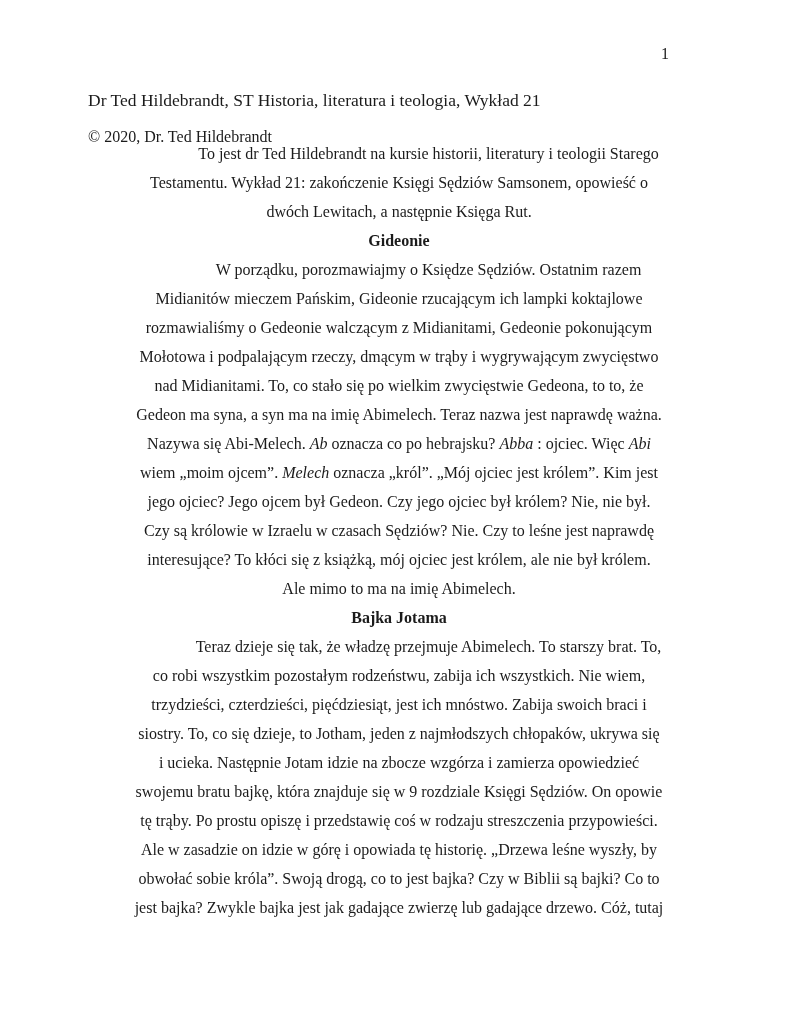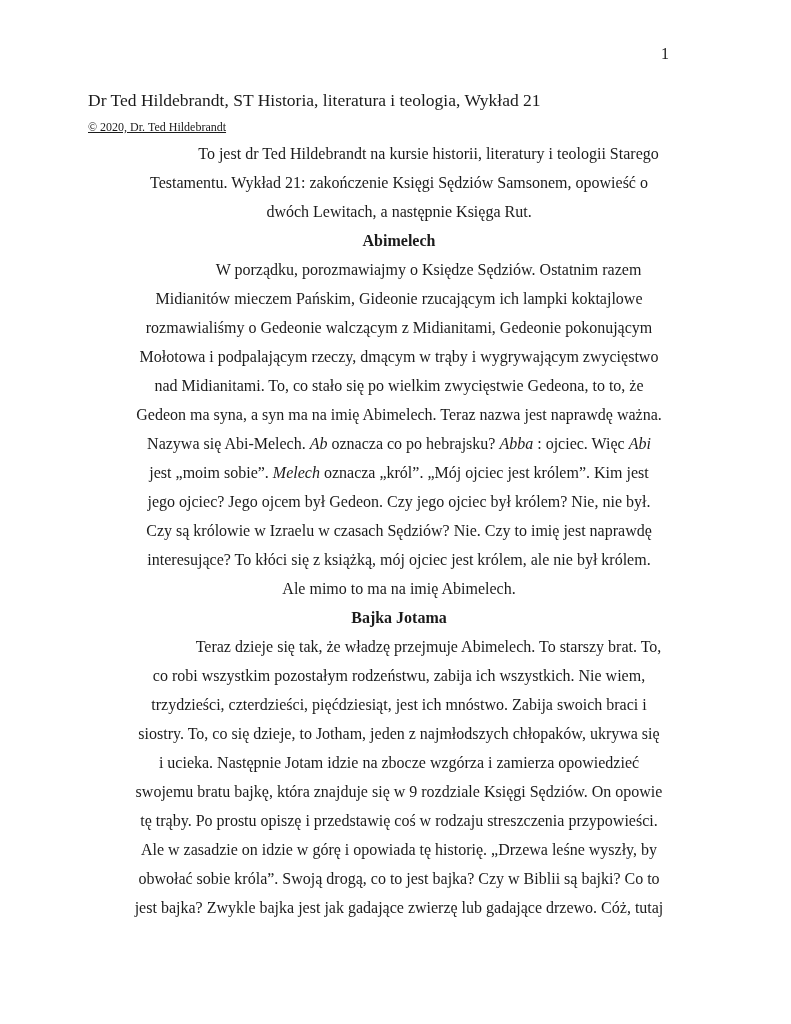--- a/index.html
+++ b/index.html
@@ -13,22 +13,22 @@
   }
   .page-number{
     position:absolute;top:44px;left:661px;
     font-size:16px;line-height:20px;
   }
   .doc-title{
     position:absolute;top:90px;left:88px;
     font-size:17.5px;font-weight:normal;white-space:nowrap;
   }
   .copyright{
-    position:absolute;top:120px;left:88px;
-    font-size:12px;white-space:nowrap;text-decoration:underline;
+    position:absolute;top:128px;left:88px;
+    font-size:16px;white-space:nowrap;
   }
   .document-body{
     position:absolute;top:139px;left:88px;width:622px;text-align:center;
   }
   .line{
     font-size:16px;line-height:29px;white-space:nowrap;
   }
   .indent{padding-left:59px;}
   .heading .line{font-weight:bold;}
   .it{font-style:italic;}
@@ -40,33 +40,33 @@
   <div class="page-number">1</div>
   <div class="doc-title">Dr Ted Hildebrandt, ST Historia, literatura i teologia, Wykład 21</div>
   <div class="copyright">© 2020, Dr. Ted Hildebrandt</div>
   <div class="document-body">
       <div class="block paragraph">
         <div class="line indent"><span>To jest dr Ted Hildebrandt na kursie historii, literatury i teologii Starego</span></div>
         <div class="line"><span>Testamentu. Wykład 21: zakończenie Księgi Sędziów Samsonem, opowieść o</span></div>
         <div class="line"><span>dwóch Lewitach, a następnie Księga Rut.</span></div>
       </div>
       <div class="block heading">
-        <div class="line"><span>Abimelech</span></div>
+        <div class="line"><span>Gideonie</span></div>
       </div>
       <div class="block paragraph">
         <div class="line indent"><span>W porządku, porozmawiajmy o Księdze Sędziów. Ostatnim razem</span></div>
         <div class="line"><span>Midianitów mieczem Pańskim, Gideonie rzucającym ich lampki koktajlowe</span></div>
         <div class="line"><span>rozmawialiśmy o Gedeonie walczącym z Midianitami, Gedeonie pokonującym</span></div>
         <div class="line"><span>Mołotowa i podpalającym rzeczy, dmącym w trąby i wygrywającym zwycięstwo</span></div>
         <div class="line"><span>nad Midianitami. To, co stało się po wielkim zwycięstwie Gedeona, to to, że</span></div>
         <div class="line"><span>Gedeon ma syna, a syn ma na imię Abimelech. Teraz nazwa jest naprawdę ważna.</span></div>
         <div class="line"><span>Nazywa się Abi-Melech. </span><span class="it">Ab</span><span> oznacza co po hebrajsku? </span><span class="it">Abba</span><span> : ojciec. Więc </span><span class="it">Abi</span></div>
-        <div class="line"><span>jest „moim sobie”. </span><span class="it">Melech</span><span> oznacza „król”. „Mój ojciec jest królem”. Kim jest</span></div>
+        <div class="line"><span>wiem „moim ojcem”. </span><span class="it">Melech</span><span> oznacza „król”. „Mój ojciec jest królem”. Kim jest</span></div>
         <div class="line"><span>jego ojciec? Jego ojcem był Gedeon. Czy jego ojciec był królem? Nie, nie był.</span></div>
-        <div class="line"><span>Czy są królowie w Izraelu w czasach Sędziów? Nie. Czy to imię jest naprawdę</span></div>
+        <div class="line"><span>Czy są królowie w Izraelu w czasach Sędziów? Nie. Czy to leśne jest naprawdę</span></div>
         <div class="line"><span>interesujące? To kłóci się z książką, mój ojciec jest królem, ale nie był królem.</span></div>
         <div class="line"><span>Ale mimo to ma na imię Abimelech.</span></div>
       </div>
       <div class="block heading">
         <div class="line"><span>Bajka Jotama</span></div>
       </div>
       <div class="block paragraph">
         <div class="line indent"><span>Teraz dzieje się tak, że władzę przejmuje Abimelech. To starszy brat. To,</span></div>
         <div class="line"><span>co robi wszystkim pozostałym rodzeństwu, zabija ich wszystkich. Nie wiem,</span></div>
         <div class="line"><span>trzydzieści, czterdzieści, pięćdziesiąt, jest ich mnóstwo. Zabija swoich braci i</span></div>

